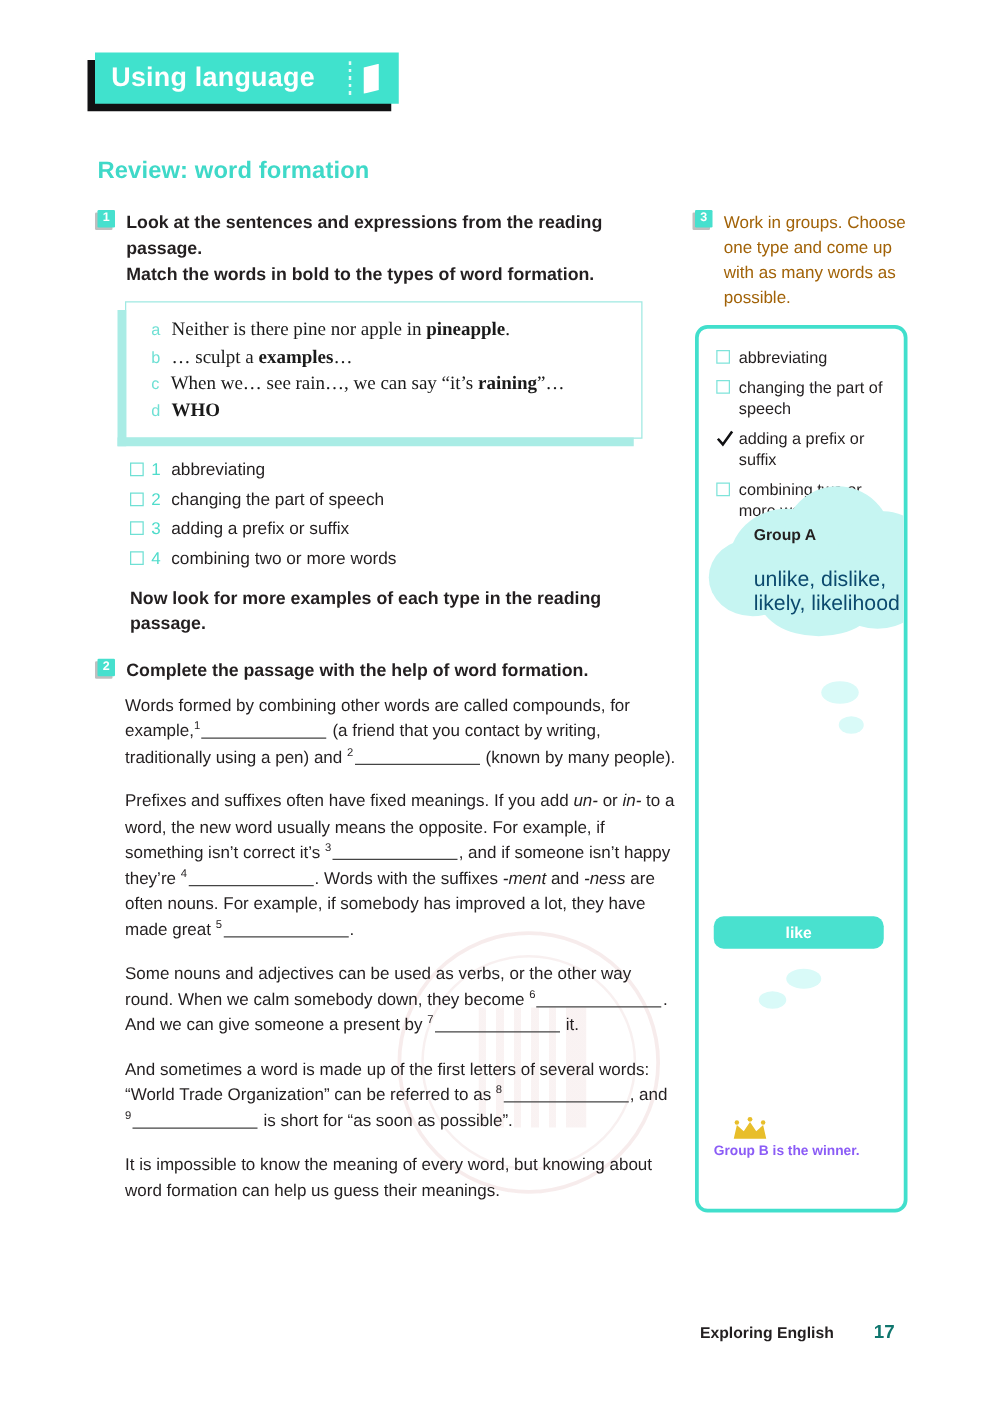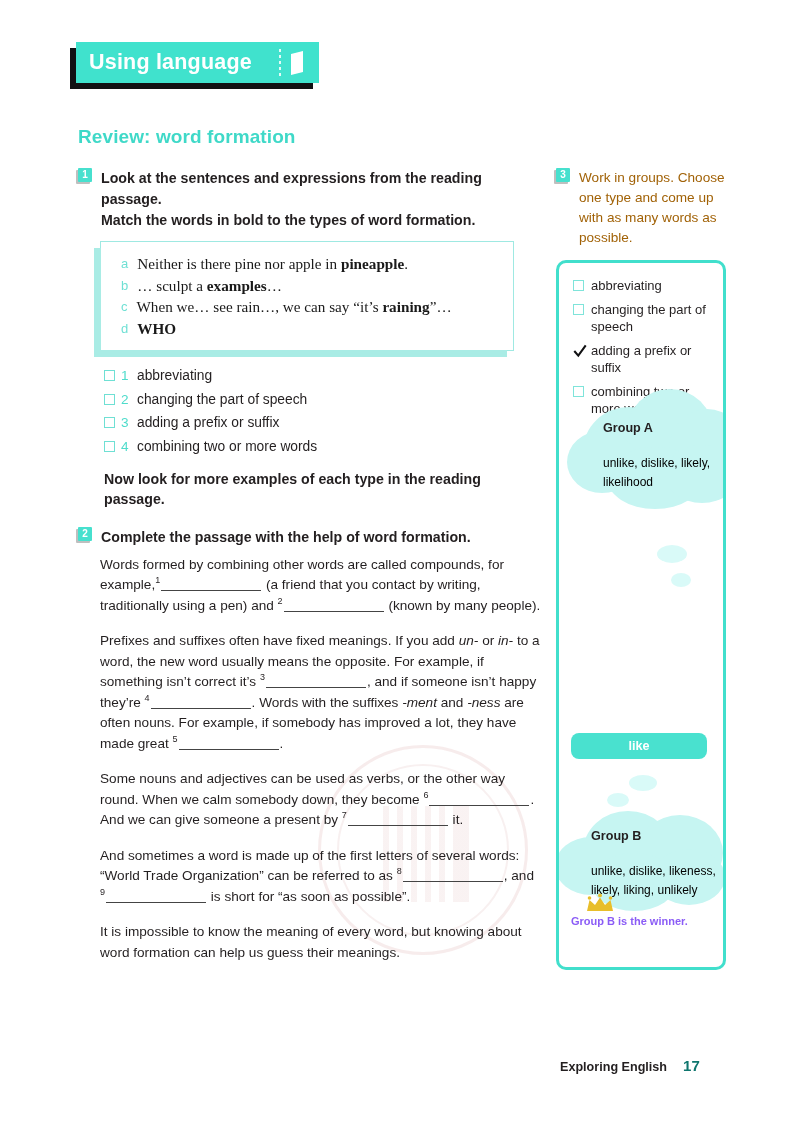--- a/index.html
+++ b/index.html
@@ -125,38 +125,38 @@
     width:11px;height:11px;border:1.4px solid #7FE4DA;box-sizing:border-box;
     flex:0 0 auto;margin-top:3px;background:#fff;position:relative;
   }
   .panel-cbox.checked{border-color:transparent;}
   .panel-label{font-size:13px;line-height:17.5px;color:#231f20;}
 
   .cloud{position:absolute;}
   .cloud .lobe{position:absolute;background:#C6F5F2;border-radius:50%;}
   .cloud .cloud-text{position:absolute;z-index:2;}
   .cloud-title{font-size:12.6px;font-weight:bold;color:#231f20;margin-bottom:7px;}
-  .cloud-words{font-size:12px;line-height:19px;color:#000000;margin-top:19px;}
+  .cloud-words{font-size:17px;line-height:19px;color:#0c4a6e;margin-top:19px;}
 
   .mini-bubble{position:absolute;background:#D9FAF8;border-radius:50%;}
 
   .pill{
     position:absolute;left:12px;top:470px;width:136px;height:26px;
     background:#49E1CF;border-radius:8px;display:flex;align-items:center;
     justify-content:center;
   }
   .pill span{color:#ffffff;font-size:12.6px;font-weight:bold;}
 
   .winner{position:absolute;left:12px;top:630px;width:150px;}
   .crown{width:30px;height:20px;display:block;margin-left:14px;}
   .winner-text{font-size:11px;font-weight:bold;color:#8b5cf6;margin-top:2px;}
 
   
   .footer{
-    position:absolute;left:560px;top:1057px;display:flex;align-items:baseline;gap:16px;
+    position:absolute;left:560px;top:1057px;display:flex;align-items:baseline;gap:32px;
   }
   .footer-title{font-size:12.6px;font-weight:bold;color:#231f20;}
   .footer-page{font-size:15px;font-weight:bold;color:#0f766e;}
 </style>
 </head>
 <body>
 
 <div class="page">
 
   <div class="watermark"></div>
@@ -289,31 +289,20 @@
       <div class="mini-bubble" style="left:98px;top:282px;width:30px;height:18px;"></div>
       <div class="mini-bubble" style="left:112px;top:310px;width:20px;height:14px;"></div>
 
       <div class="pill">
         <span>like</span>
       </div>
 
       <div class="mini-bubble" style="left:70px;top:512px;width:28px;height:16px;"></div>
       <div class="mini-bubble" style="left:48px;top:530px;width:22px;height:14px;"></div>
 
-      <div class="cloud" style="left:-6px;top:538px;width:182px;height:128px;">
-        <div class="lobe" style="left:30px;top:10px;width:90px;height:82px;"></div>
-        <div class="lobe" style="left:84px;top:14px;width:86px;height:76px;"></div>
-        <div class="lobe" style="left:2px;top:36px;width:72px;height:58px;"></div>
-        <div class="lobe" style="left:38px;top:52px;width:86px;height:58px;"></div>
-        <div class="lobe" style="left:100px;top:48px;width:72px;height:56px;"></div>
-        <div class="cloud-text" style="left:38px;top:28px;width:128px;">
-          <div class="cloud-title">Group B</div>
-          <div class="cloud-words">unlike, dislike, likeness, likely, liking, unlikely</div>
-        </div>
-      </div>
 
       <div class="winner">
         <svg class="crown" viewBox="0 0 30 20">
           <path d="M2,18 L4.5,7 L10,12 L15,4.5 L20,12 L25.5,7 L28,18 Z" fill="#E8BE2A"></path>
           <circle cx="4.5" cy="5" r="1.8" fill="#E8BE2A"></circle>
           <circle cx="15" cy="2.4" r="1.9" fill="#E8BE2A"></circle>
           <circle cx="25.5" cy="5" r="1.8" fill="#E8BE2A"></circle>
         </svg>
         <div class="winner-text">Group B is the winner.</div>
       </div>

